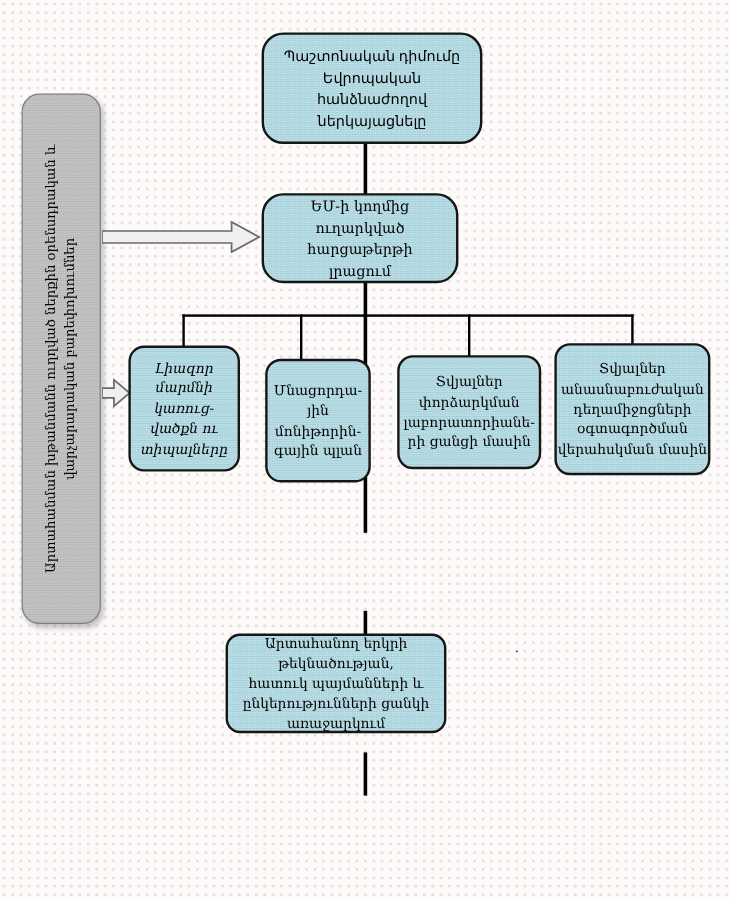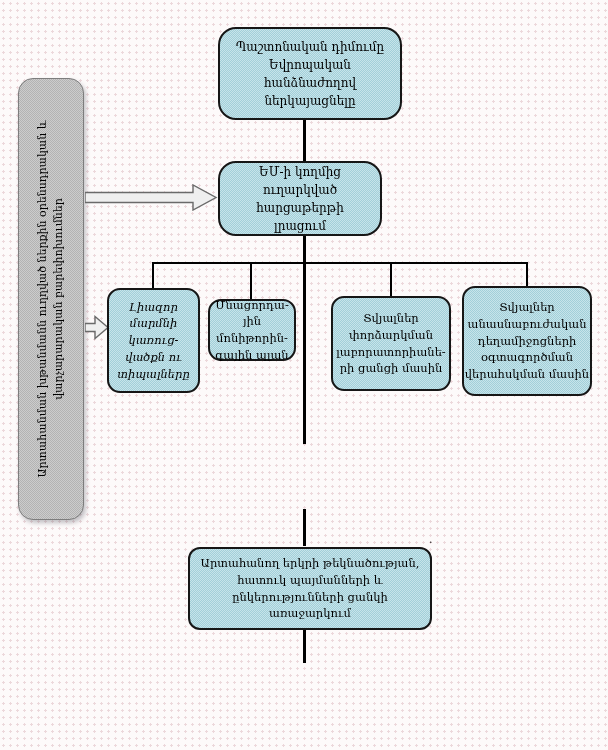--- a/index.html
+++ b/index.html
@@ -68,42 +68,42 @@
 վարչարարական բարեփոխումներ</div>
   </div>
 
   <svg class="block-arrow" style="left:85px;top:184px;" width="133" height="27" viewBox="0 0 133 27">
     <polygon points="0,8.5 108,8.5 108,1 131,13.5 108,26 108,18.5 0,18.5" fill="#efefef" stroke="#6a6a6a" stroke-width="1.4"></polygon>
   </svg>
   <svg class="block-arrow" style="left:85px;top:315px;" width="25" height="25" viewBox="0 0 25 25">
     <polygon points="0,8.5 10,8.5 10,1.5 23,12.5 10,23.5 10,16.5 0,16.5" fill="#efefef" stroke="#6a6a6a" stroke-width="1.4"></polygon>
   </svg>
 
-  <div class="node" style="left:218px;top:27px;width:184px;height:93px;border-radius:18px;">
+  <div class="node" style="left:218px;top:27px;width:184px;height:93px;border-radius:18px;font-family:Liberation Serif, serif;">
     <span>Պաշտոնական դիմումը
 Եվրոպական
 հանձնաժողով
 ներկայացնելը</span>
   </div>
 
   <div class="node" style="left:218px;top:161px;width:164px;height:75px;border-radius:18px;">
     <span>ԵՄ-ի կողմից
 ուղարկված հարցաթերթի
 լրացում</span>
   </div>
 
   <div class="node small" style="left:107px;top:288px;width:93px;height:105px;font-style:italic;">
     <span>Լիազոր
 մարմնի
 կառուց-
 վածքն ու
 տիպալները</span>
   </div>
 
-  <div class="node small" style="left:208px;top:299px;width:88px;height:62px;">
+  <div class="node small" style="left:221px;top:299px;width:88px;height:103px;">
     <span>Մնացորդա-
 յին
 մոնիթորին-
 գային պլան</span>
   </div>
 
   <div class="node small" style="left:331px;top:296px;width:120px;height:95px;">
     <span>Տվյալներ
 փորձարկման
 լաբորատորիանե-
@@ -112,21 +112,21 @@
 
   <div class="node small" style="left:462px;top:286px;width:130px;height:110px;">
     <span>Տվյալներ
 անասնաբուժական
 դեղամիջոցների
 օգտագործման
 վերահսկման մասին</span>
   </div>
 
 
-  <div class="node small" style="left:188px;top:547px;width:244px;height:83px;border-radius:12px;">
+  <div class="node small" style="left:188px;top:528px;width:184px;height:83px;border-radius:12px;">
     <span>Արտահանող երկրի թեկնածության,
 հատուկ պայմանների և
 ընկերությունների ցանկի առաջարկում</span>
   </div>
 
 
   <div class="stray-dot">.</div>
 
 </div>
 

